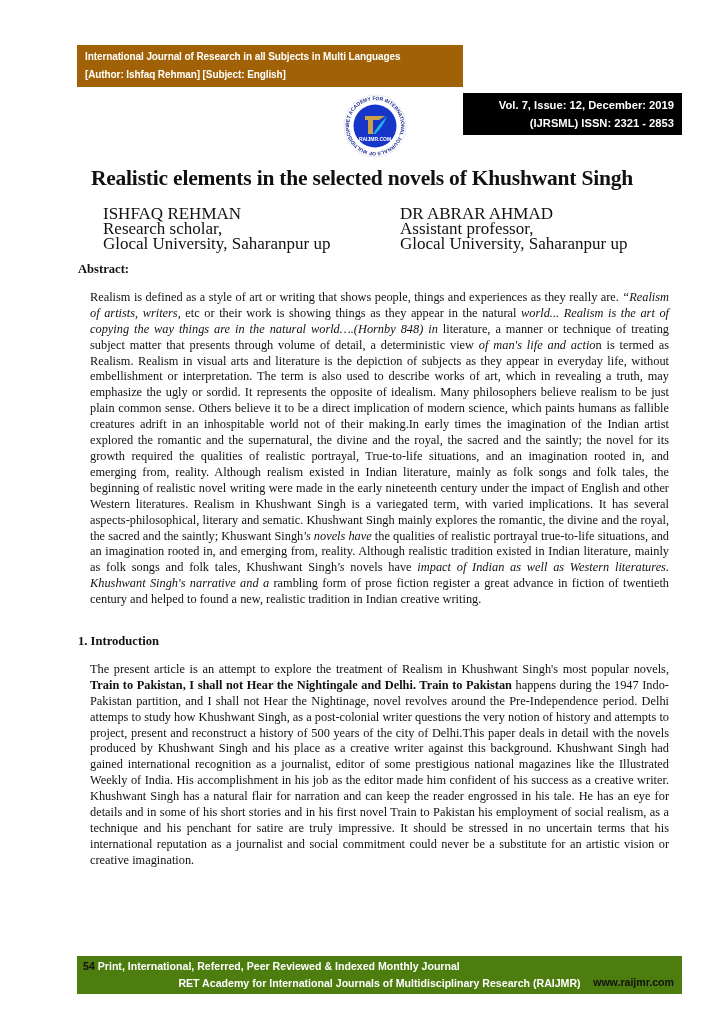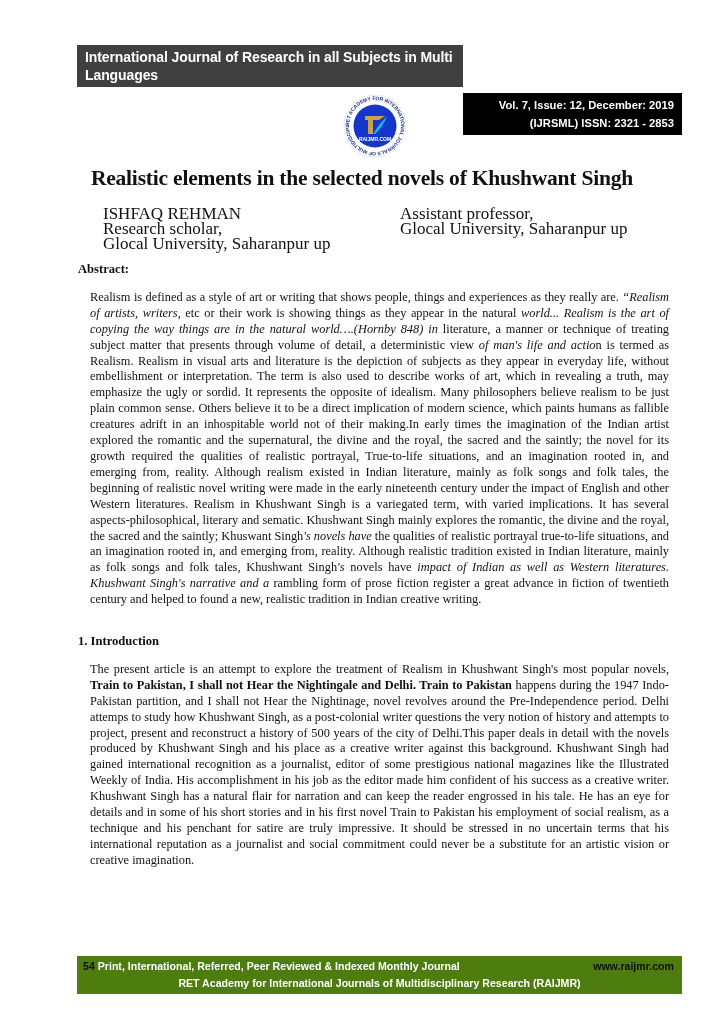--- a/index.html
+++ b/index.html
@@ -1,19 +1,19 @@
 <!DOCTYPE html>
 <html><head>
 <meta charset="utf-8">
 <style>
   html, body { margin:0; padding:0; background:#ffffff; }
   body { width:724px; height:1024px; position:relative; overflow:hidden; font-family:"Liberation Serif", serif; color:#111; }
 
   .hdr { position:absolute; left:77px; top:45px; width:605px; height:42px; display:flex; }
-  .hdr-left { background:#404040; color:#ffffff; width:386px; height:100%; box-sizing:border-box; padding:3px 0 0 8px; font-family:"Liberation Sans", sans-serif; font-weight:bold; font-size:14px; line-height:18px; letter-spacing:-0.1px; }
+  .hdr-left { background:#a16207; color:#ffffff; width:386px; height:100%; box-sizing:border-box; padding:3px 0 0 8px; font-family:"Liberation Sans", sans-serif; font-weight:bold; font-size:10px; line-height:18px; letter-spacing:-0.1px; }
   .hdr-right { background:#000000; color:#ffffff; flex:1; height:100%; box-sizing:border-box; padding:3px 8px 0 0; text-align:right; font-family:"Liberation Sans", sans-serif; font-weight:bold; font-size:11.2px; line-height:18px;margin-top:48px; }
   .hdr-right .l2 { padding-right:0; }
 
   .logo { position:absolute; left:343px; top:94px; width:64px; height:64px; }
 
   .title { position:absolute; left:0; width:724px; top:166px; text-align:center; font-family:"Liberation Serif", serif; font-weight:bold; font-size:21.5px; letter-spacing:-0.2px; }
 
   .author { position:absolute; top:206px; width:260px; font-size:17px; line-height:15px; }
   .author.a1 { left:103px; }
   .author.a2 { left:400px; }
@@ -21,21 +21,21 @@
   .content { position:absolute; left:78px; top:262px; width:603px; font-size:12.35px; line-height:15.9px; text-align:justify; }
   .heading { font-weight:bold; font-size:12.6px; display:block; }
   .para { margin:12px; }
   .gap { height:14px; }
   i { font-style:italic; }
   b { font-weight:bold; }
 
   .ftr { position:absolute; left:77px; top:956px; width:605px; height:38px; background:#4d7c0f; font-family:"Liberation Sans", sans-serif; font-weight:bold; font-size:10.6px; line-height:17px; color:#ffffff; box-sizing:border-box; padding-top:2px; }
   .ftr .row1 { position:relative; height:17px; padding-left:6px; }
   .ftr .pg { color:#111; }
-  .ftr .url { position:absolute; right:8px; top:0; color:#111; }
+  .ftr .url { position:absolute; right:8px; top:16px; color:#111; }
   .ftr .row2 { text-align:center; }
 </style>
 </head>
 <body>
 
 <div class="hdr">
   <div class="hdr-left">
     <div>International Journal of Research in all Subjects in Multi Languages</div>
     <div>[Author: Ishfaq Rehman] [Subject: English]</div>
   </div>
@@ -60,20 +60,21 @@
 </svg>
 
 <div class="title">Realistic elements in the selected novels of Khushwant Singh</div>
 
 <div class="author a1">
   <div>ISHFAQ REHMAN</div>
   <div>Research scholar,</div>
   <div>Glocal University, Saharanpur up</div>
 </div>
 <div class="author a2">
+  <div>DR ABRAR AHMAD</div>
   <div>Assistant professor,</div>
   <div>Glocal University, Saharanpur up</div>
 </div>
 
 <div class="content">
   <span class="heading">Abstract:</span>
   <p class="para"><span>Realism is defined as a style of art or writing that shows people, things and experiences as they really are. </span><i>“Realism of artists, writers</i><span>, etc or their work is showing things as they appear in the natural </span><i>world... Realism is the art of copying  the way things are in the natural world….(Hornby 848) in</i><span> literature, a manner or technique  of treating  subject matter that  presents through volume of  detail, a deterministic view </span><i>of  man's life and actio</i><span>n is termed as Realism. Realism in visual arts and literature is the depiction of subjects as they appear in everyday life, without embellishment or interpretation. The term is also used to describe works of art, which in revealing  a truth, may emphasize  the ugly  or sordid.  It represents the opposite of idealism. Many philosophers believe realism to  be just plain common  sense. Others believe it to be  a direct implication of modern science, which paints humans as fallible  creatures adrift in an inhospitable world not of their  making.In early times the imagination of the Indian artist explored the romantic and the supernatural, the divine and the royal, the sacred and the saintly; the novel  for  its growth required the qualities of realistic  portrayal, True-to-life situations, and an imagination rooted in, and emerging from, reality. Although realism existed in Indian literature, mainly as folk songs and folk tales, the beginning of realistic novel writing were made in the early nineteenth century under the impact of English and other Western literatures. Realism in Khushwant  Singh is a variegated term, with varied implications. It  has several aspects-philosophical, literary and sematic. Khushwant  Singh mainly  explores the romantic, the divine  and the royal, the sacred  and the saintly; Khuswant   Singh</span><i>'s novels have</i><span> the qualities   of realistic portrayal true-to-life situations, and an  imagination rooted in,  and emerging from, reality. Although realistic tradition existed in Indian literature, mainly as folk songs and folk tales, Khushwant   Singh</span><i>'s</i><span> novels have  </span><i>impact of Indian as well as Western  literatures. Khushwant  Singh's  narrative and a</i><span> rambling  form of prose  fiction  register  a great  advance in fiction  of twentieth century and helped to found a new,  realistic tradition in Indian creative writing.</span></p>
   <div class="gap"></div>
   <span class="heading">1. Introduction</span>
   <p class="para"><span>The present article is an attempt to explore    the treatment of Realism in Khushwant Singh's most popular  novels, </span><b>Train to Pakistan, I shall not Hear the  Nightingale and Delhi.  Train to Pakistan</b><span> happens  during  the 1947 Indo-Pakistan partition, and I shall not Hear the Nightinage, novel revolves around the   Pre-Independence   period. Delhi attemps to study  how Khushwant Singh, as a post-colonial writer questions the very notion of history  and attempts to project, present and reconstruct a history of 500   years of the city of Delhi.This paper deals    in detail with the novels produced by Khushwant Singh and his place as a creative writer against this background. Khushwant Singh had gained international recognition as a journalist, editor of some prestigious national magazines like the Illustrated Weekly of India. His accomplishment in his  job as the editor  made him confident of his success  as a creative writer. Khushwant Singh has a natural flair for narration and can keep the reader engrossed in his tale. He has an eye  for details and in some of  his short stories and in his first novel Train to Pakistan his employment of social realism, as a technique and his penchant for satire are truly impressive. It should be stressed   in no  uncertain terms that  his international reputation as a journalist and  social commitment could never be a substitute  for an artistic vision or creative imagination.</span></p>

